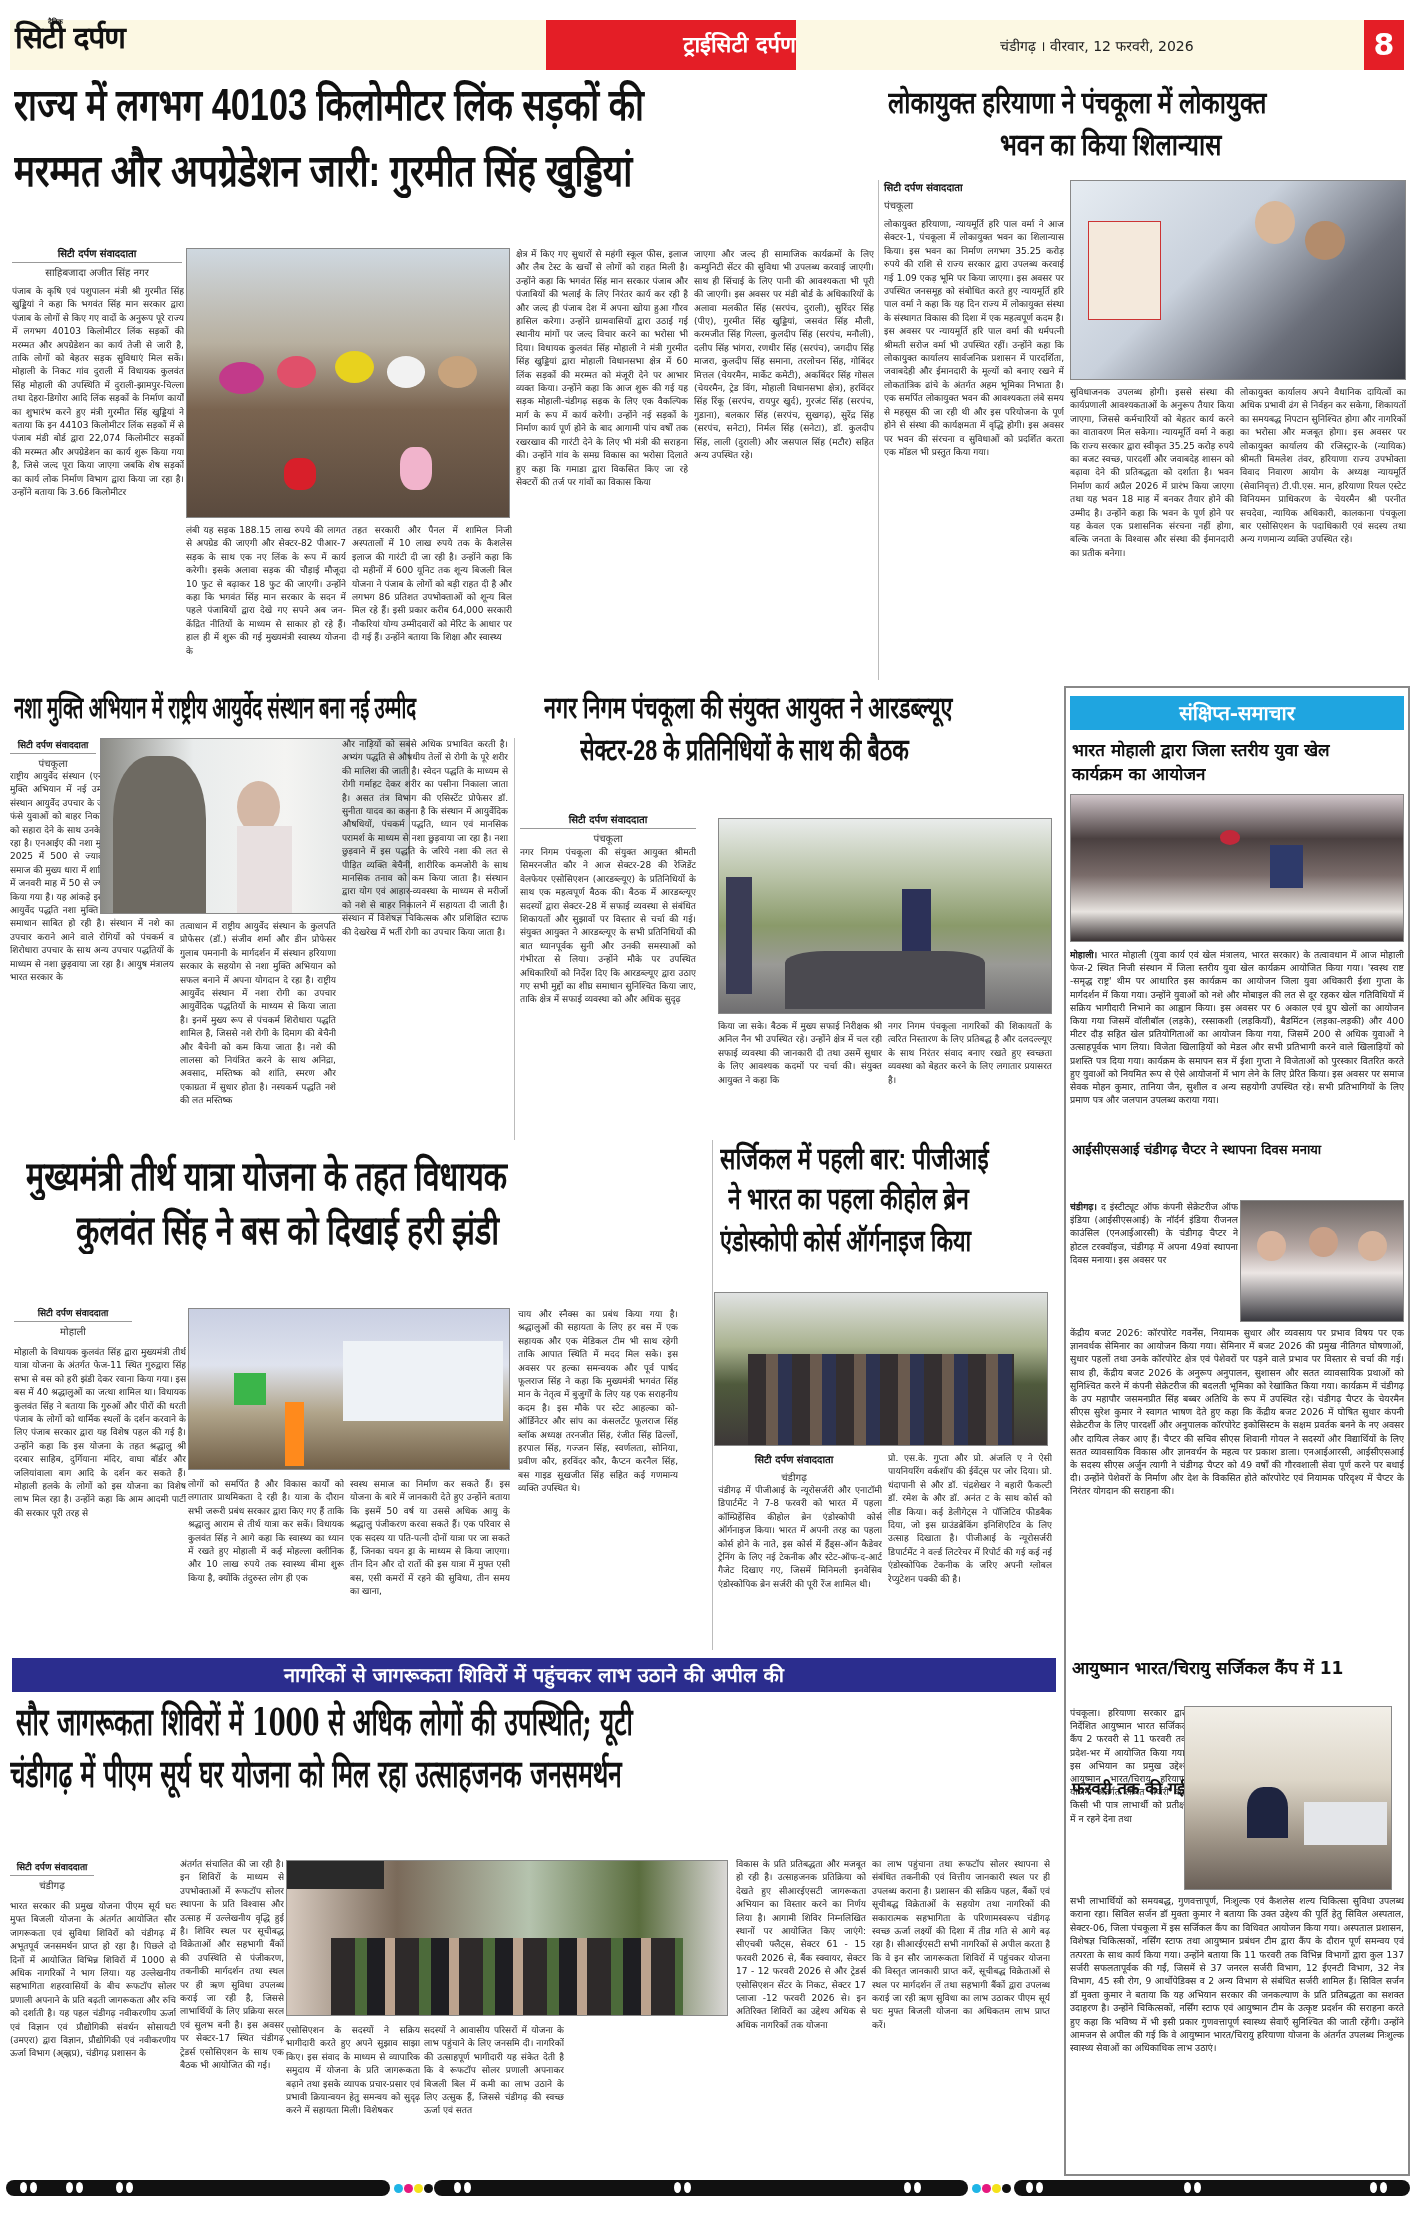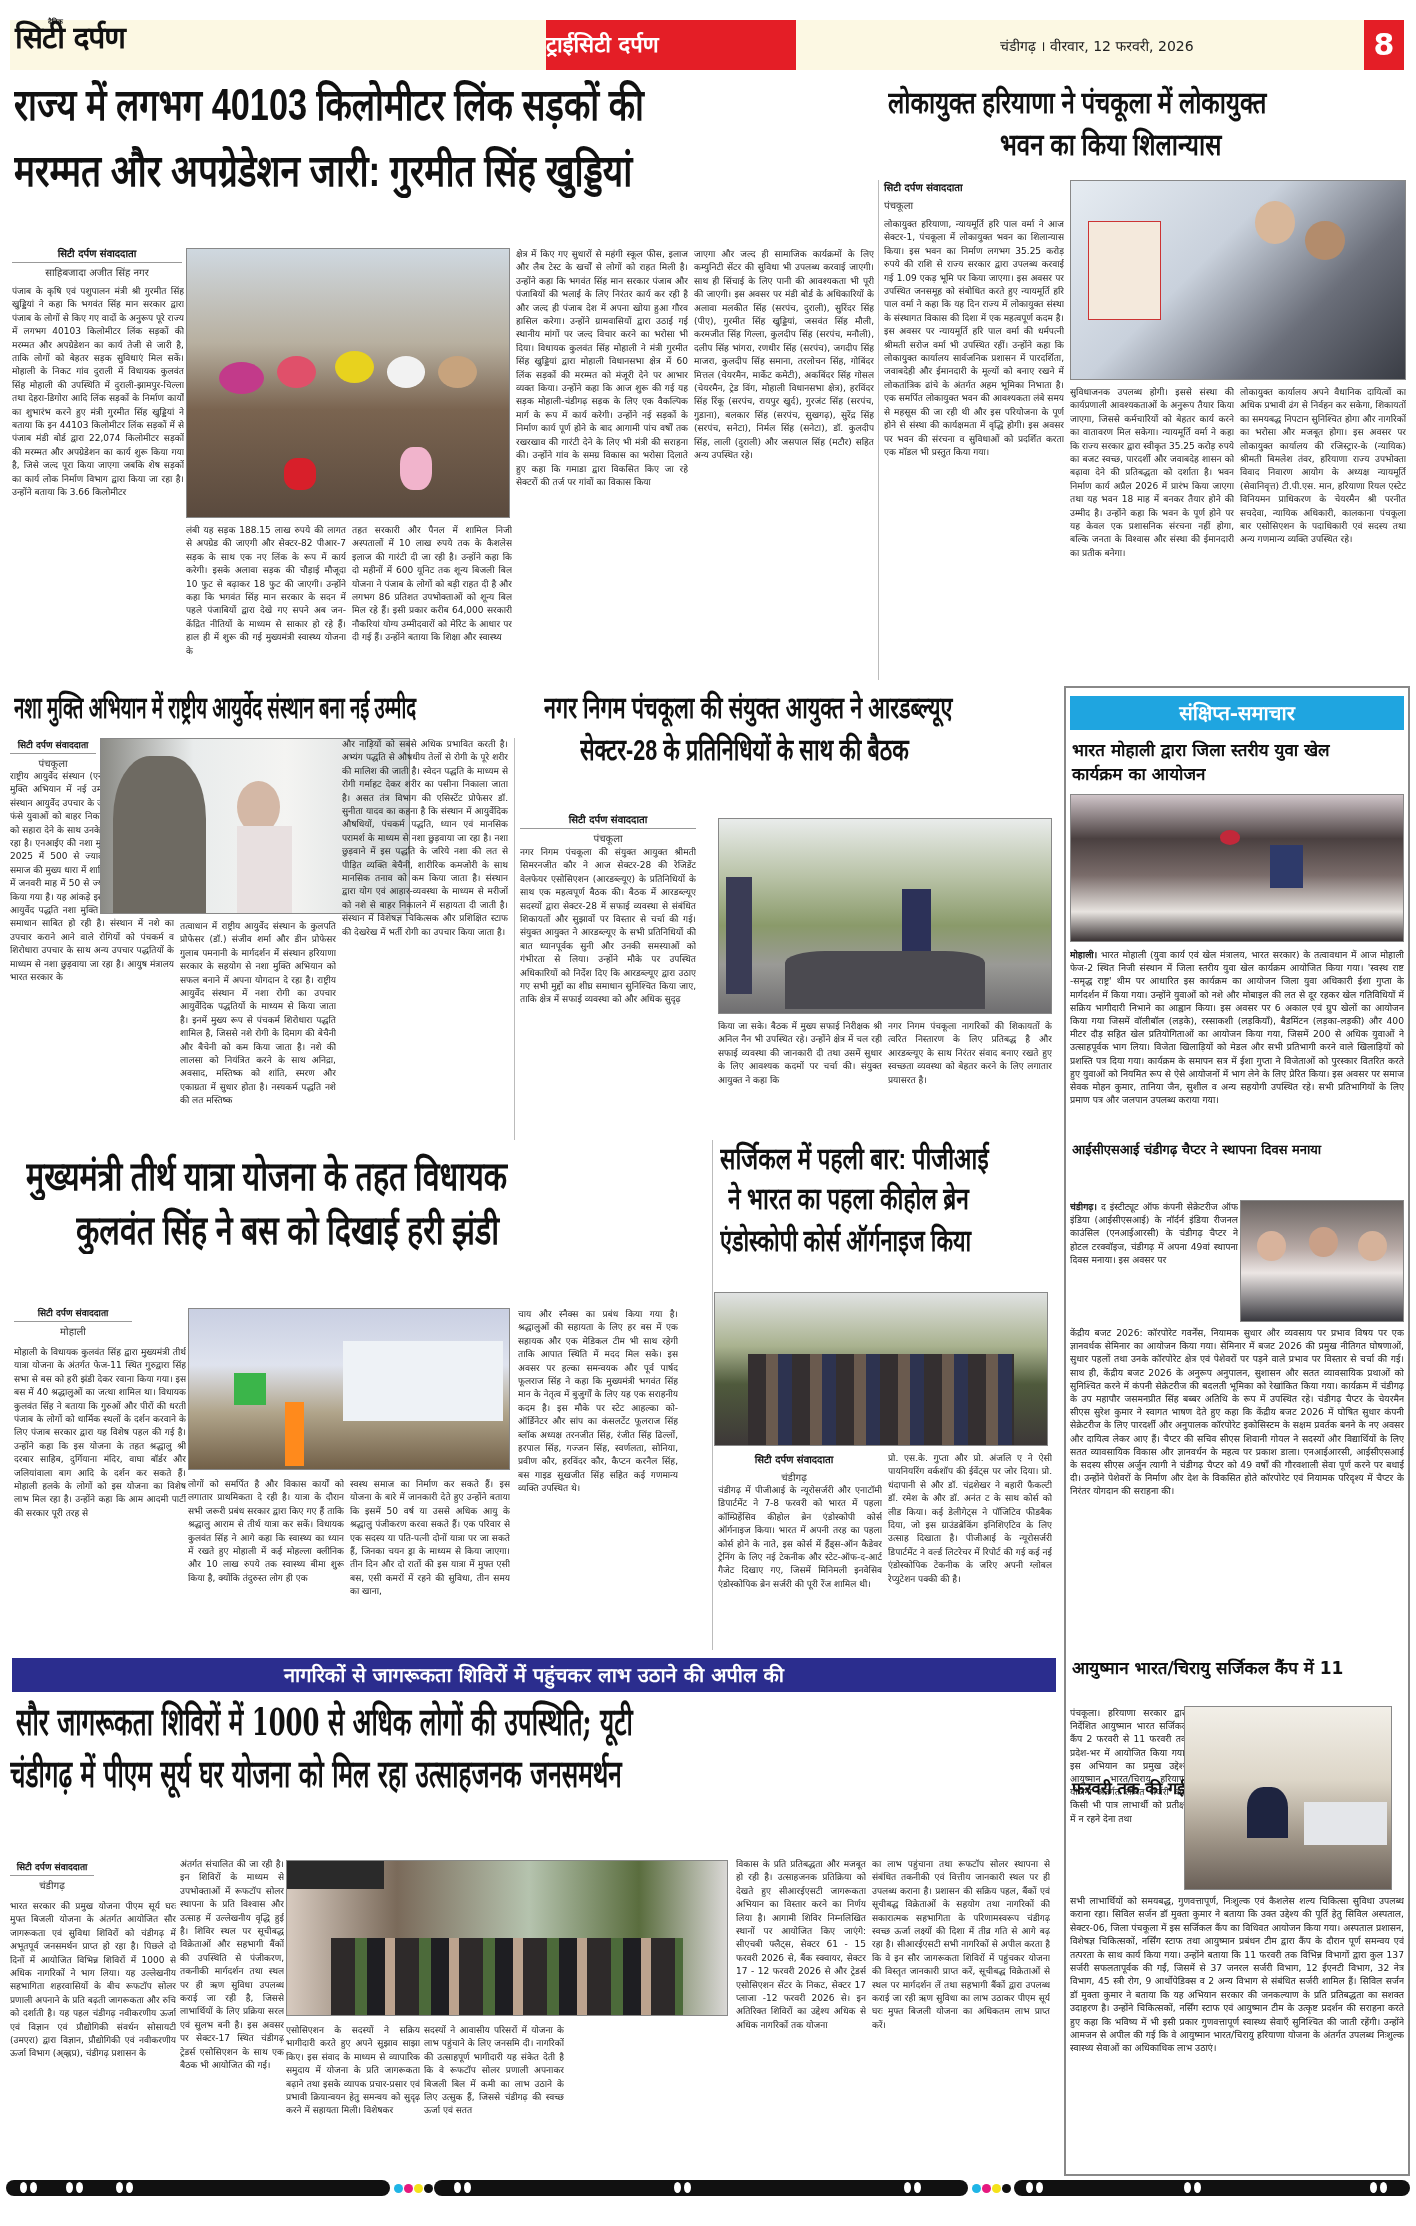--- a/index.html
+++ b/index.html
@@ -3,21 +3,21 @@
 <meta charset="utf-8">
 <style>
 *{box-sizing:border-box;margin:0;padding:0}
 html,body{width:1416px;height:2226px;background:#fff;overflow:hidden}
 body{position:relative;font-family:"DejaVu Sans",sans-serif;color:#111}
 .abs{position:absolute}
 
 .masthead{left:10px;top:20px;width:1390px;height:50px;background:#fcf8e3}
 .logo{left:15px;top:18px;font-size:30px;font-weight:bold;font-family:"DejaVu Serif",serif;letter-spacing:-1px}
 .logo-small{left:48px;top:18px;font-size:7px}
-.section-band{left:546px;top:20px;width:250px;height:50px;background:#e41e26;color:#fff;font-size:22px;font-weight:bold;text-align:left;line-height:50px}
+.section-band{left:546px;top:20px;width:250px;height:50px;background:#e41e26;color:#fff;font-size:22px;font-weight:bold;text-align:right;line-height:50px}
 .dateline{left:1000px;top:36px;font-size:14px;color:#222}
 .pagenum{left:1364px;top:20px;width:40px;height:50px;background:#e41e26;color:#fff;font-size:30px;font-weight:bold;text-align:center;line-height:50px}
 .headline{font-weight:900;color:#111;white-space:nowrap;overflow:hidden}
 .byline{font-size:10px;font-weight:bold;text-align:center;border-bottom:1px solid #999;padding-bottom:2px}
 .place{font-size:10px;text-align:center;color:#333;margin-top:2px}
 .col{font-size:9px;line-height:13.4px;color:#222;text-align:justify;overflow:hidden}
 .photo{overflow:hidden;border:1px solid #888}
 .vline{background:#bbb;width:1px}
 .box{border:2px solid #888}
 .brief-band{background:#1fa5e0;color:#fff;font-size:20px;font-weight:bold;text-align:center}
@@ -94,21 +94,21 @@
   <div class="byline">सिटी दर्पण संवाददाता</div>
   <div class="place">पंचकूला</div>
 </div>
 <div class="abs col" style="left:520px;top:846px;width:176px;height:294px">नगर निगम पंचकूला की संयुक्त आयुक्त श्रीमती सिमरनजीत कौर ने आज सेक्टर-28 की रेजिडेंट वेलफेयर एसोसिएशन (आरडब्ल्यूए) के प्रतिनिधियों के साथ एक महत्वपूर्ण बैठक की। बैठक में आरडब्ल्यूए सदस्यों द्वारा सेक्टर-28 में सफाई व्यवस्था से संबंधित शिकायतों और सुझावों पर विस्तार से चर्चा की गई। संयुक्त आयुक्त ने आरडब्ल्यूए के सभी प्रतिनिधियों की बात ध्यानपूर्वक सुनी और उनकी समस्याओं को गंभीरता से लिया। उन्होंने मौके पर उपस्थित अधिकारियों को निर्देश दिए कि आरडब्ल्यूए द्वारा उठाए गए सभी मुद्दों का शीघ्र समाधान सुनिश्चित किया जाए, ताकि क्षेत्र में सफाई व्यवस्था को और अधिक सुदृढ़</div>
 <div class="abs photo" style="left:718px;top:818px;width:334px;height:196px;background:linear-gradient(180deg,#e9eceb 0%,#b8c2a6 30%,#8a9a6a 55%,#9a9a96 75%,#6f6e70 100%)">
   <div style="position:absolute;left:2%;top:30%;width:8%;height:60%;background:#3a3c55"></div>
   <div style="position:absolute;left:55%;top:36%;width:9%;height:54%;background:#2c3158"></div>
   <div style="position:absolute;left:20%;top:68%;width:60%;height:30%;background:#4b4a50;border-radius:20% 20% 0 0"></div>
 </div>
 <div class="abs col" style="left:718px;top:1020px;width:164px;height:120px">किया जा सके। बैठक में मुख्य सफाई निरीक्षक श्री अनिल नैन भी उपस्थित रहे। उन्होंने क्षेत्र में चल रही सफाई व्यवस्था की जानकारी दी तथा उसमें सुधार के लिए आवश्यक कदमों पर चर्चा की। संयुक्त आयुक्त ने कहा कि</div>
-<div class="abs col" style="left:888px;top:1020px;width:164px;height:120px">नगर निगम पंचकूला नागरिकों की शिकायतों के त्वरित निस्तारण के लिए प्रतिबद्ध है और आरडब्ल्यूए के साथ निरंतर संवाद बनाए रखते हुए स्वच्छता व्यवस्था को बेहतर करने के लिए लगातार प्रयासरत है।</div>
+<div class="abs col" style="left:888px;top:1020px;width:164px;height:120px">नगर निगम पंचकूला नागरिकों की शिकायतों के त्वरित निस्तारण के लिए प्रतिबद्ध है और दलदल्ल्यूए के साथ निरंतर संवाद बनाए रखते हुए स्वच्छता व्यवस्था को बेहतर करने के लिए लगातार प्रयासरत है।</div>
 
 <div class="abs headline" style="left:26px;top:1152px;font-size:40px;line-height:48px;font-family:'Liberation Sans',sans-serif;transform:scaleX(.76);transform-origin:left;width:880px">मुख्यमंत्री तीर्थ यात्रा योजना के तहत विधायक</div>
 <div class="abs headline" style="left:76px;top:1206px;font-size:40px;line-height:48px;font-family:'Liberation Sans',sans-serif;transform:scaleX(.76);transform-origin:left;width:760px">कुलवंत सिंह ने बस को दिखाई हरी झंडी</div>
 <div class="abs" style="left:14px;top:1306px;width:118px">
   <div class="byline" style="font-size:9px">सिटी दर्पण संवाददाता</div>
   <div class="place">मोहाली</div>
 </div>
 <div class="abs col" style="left:14px;top:1346px;width:172px;height:304px">मोहाली के विधायक कुलवंत सिंह द्वारा मुख्यमंत्री तीर्थ यात्रा योजना के अंतर्गत फेज-11 स्थित गुरुद्वारा सिंह सभा से बस को हरी झंडी देकर रवाना किया गया। इस बस में 40 श्रद्धालुओं का जत्था शामिल था। विधायक कुलवंत सिंह ने बताया कि गुरुओं और पीरों की धरती पंजाब के लोगों को धार्मिक स्थलों के दर्शन करवाने के लिए पंजाब सरकार द्वारा यह विशेष पहल की गई है। उन्होंने कहा कि इस योजना के तहत श्रद्धालु श्री दरबार साहिब, दुर्गियाना मंदिर, वाघा बॉर्डर और जलियांवाला बाग आदि के दर्शन कर सकते हैं। मोहाली हलके के लोगों को इस योजना का विशेष लाभ मिल रहा है। उन्होंने कहा कि आम आदमी पार्टी की सरकार पूरी तरह से</div>
 <div class="abs photo" style="left:188px;top:1308px;width:322px;height:162px;background:linear-gradient(180deg,#c9cfe2 0%,#dfe3ee 35%,#b0a48a 65%,#726048 100%)">
   <div style="position:absolute;left:48%;top:20%;width:50%;height:50%;background:#eef2f6"></div>

